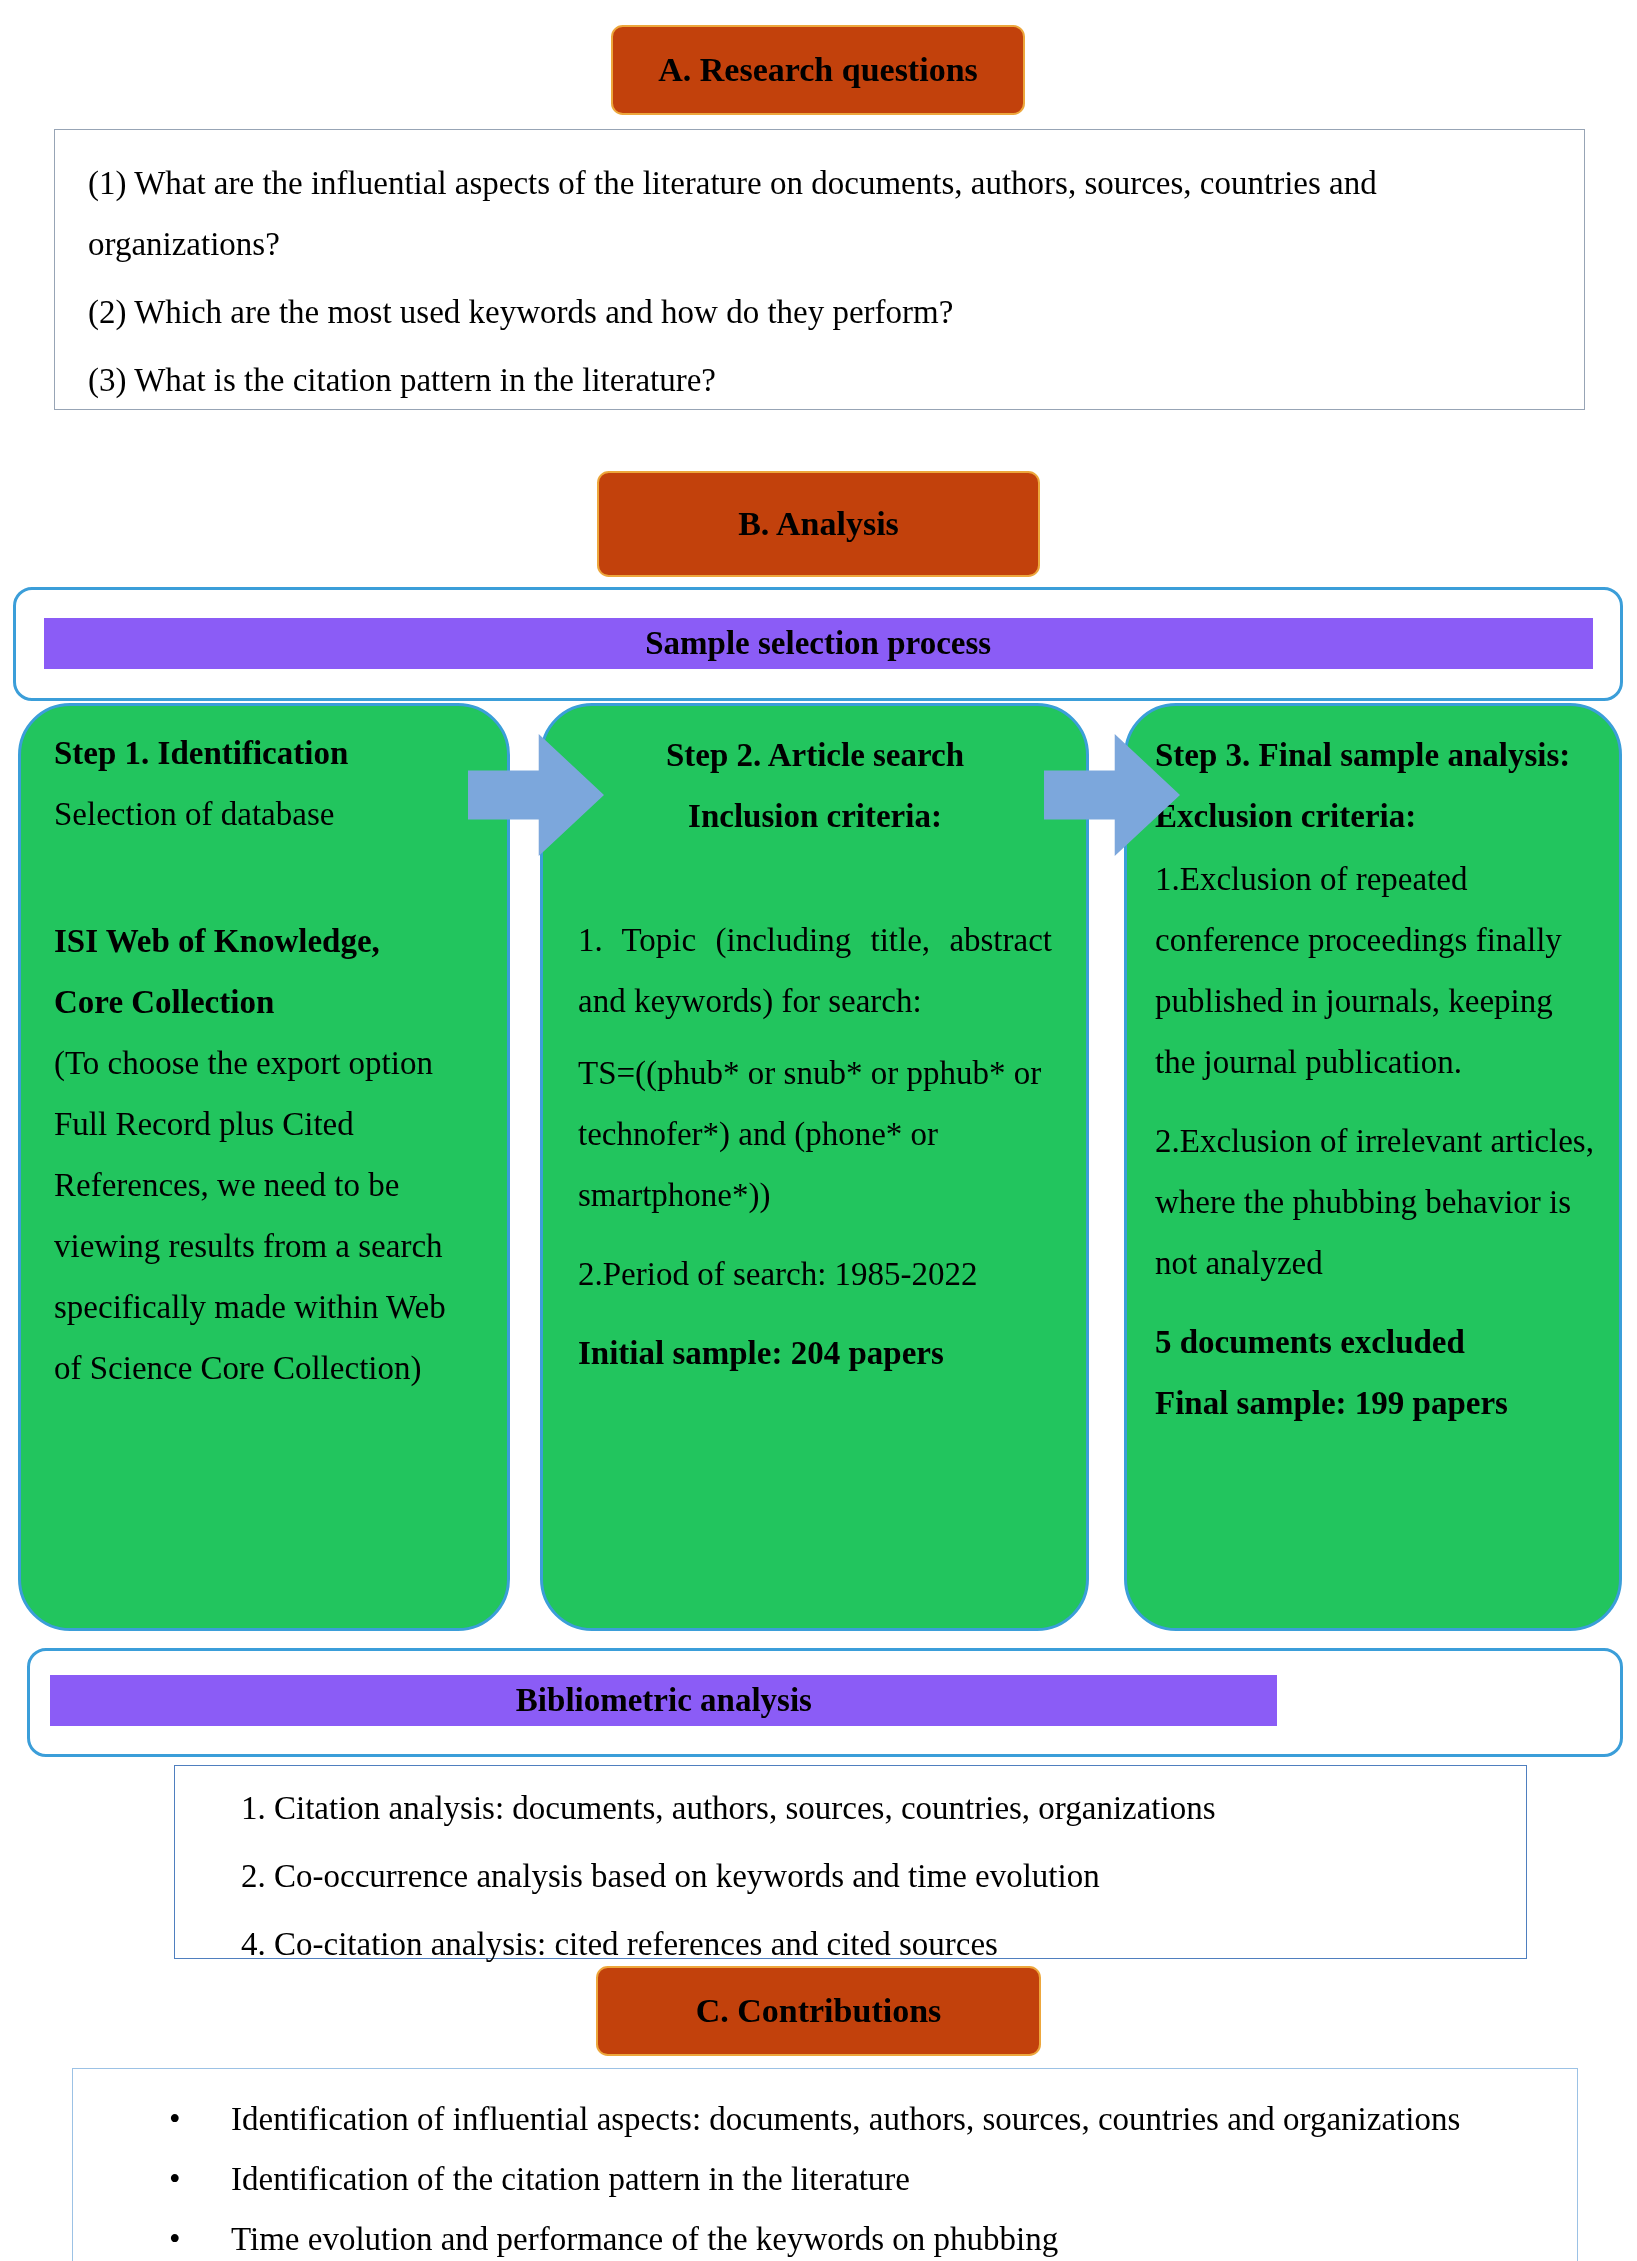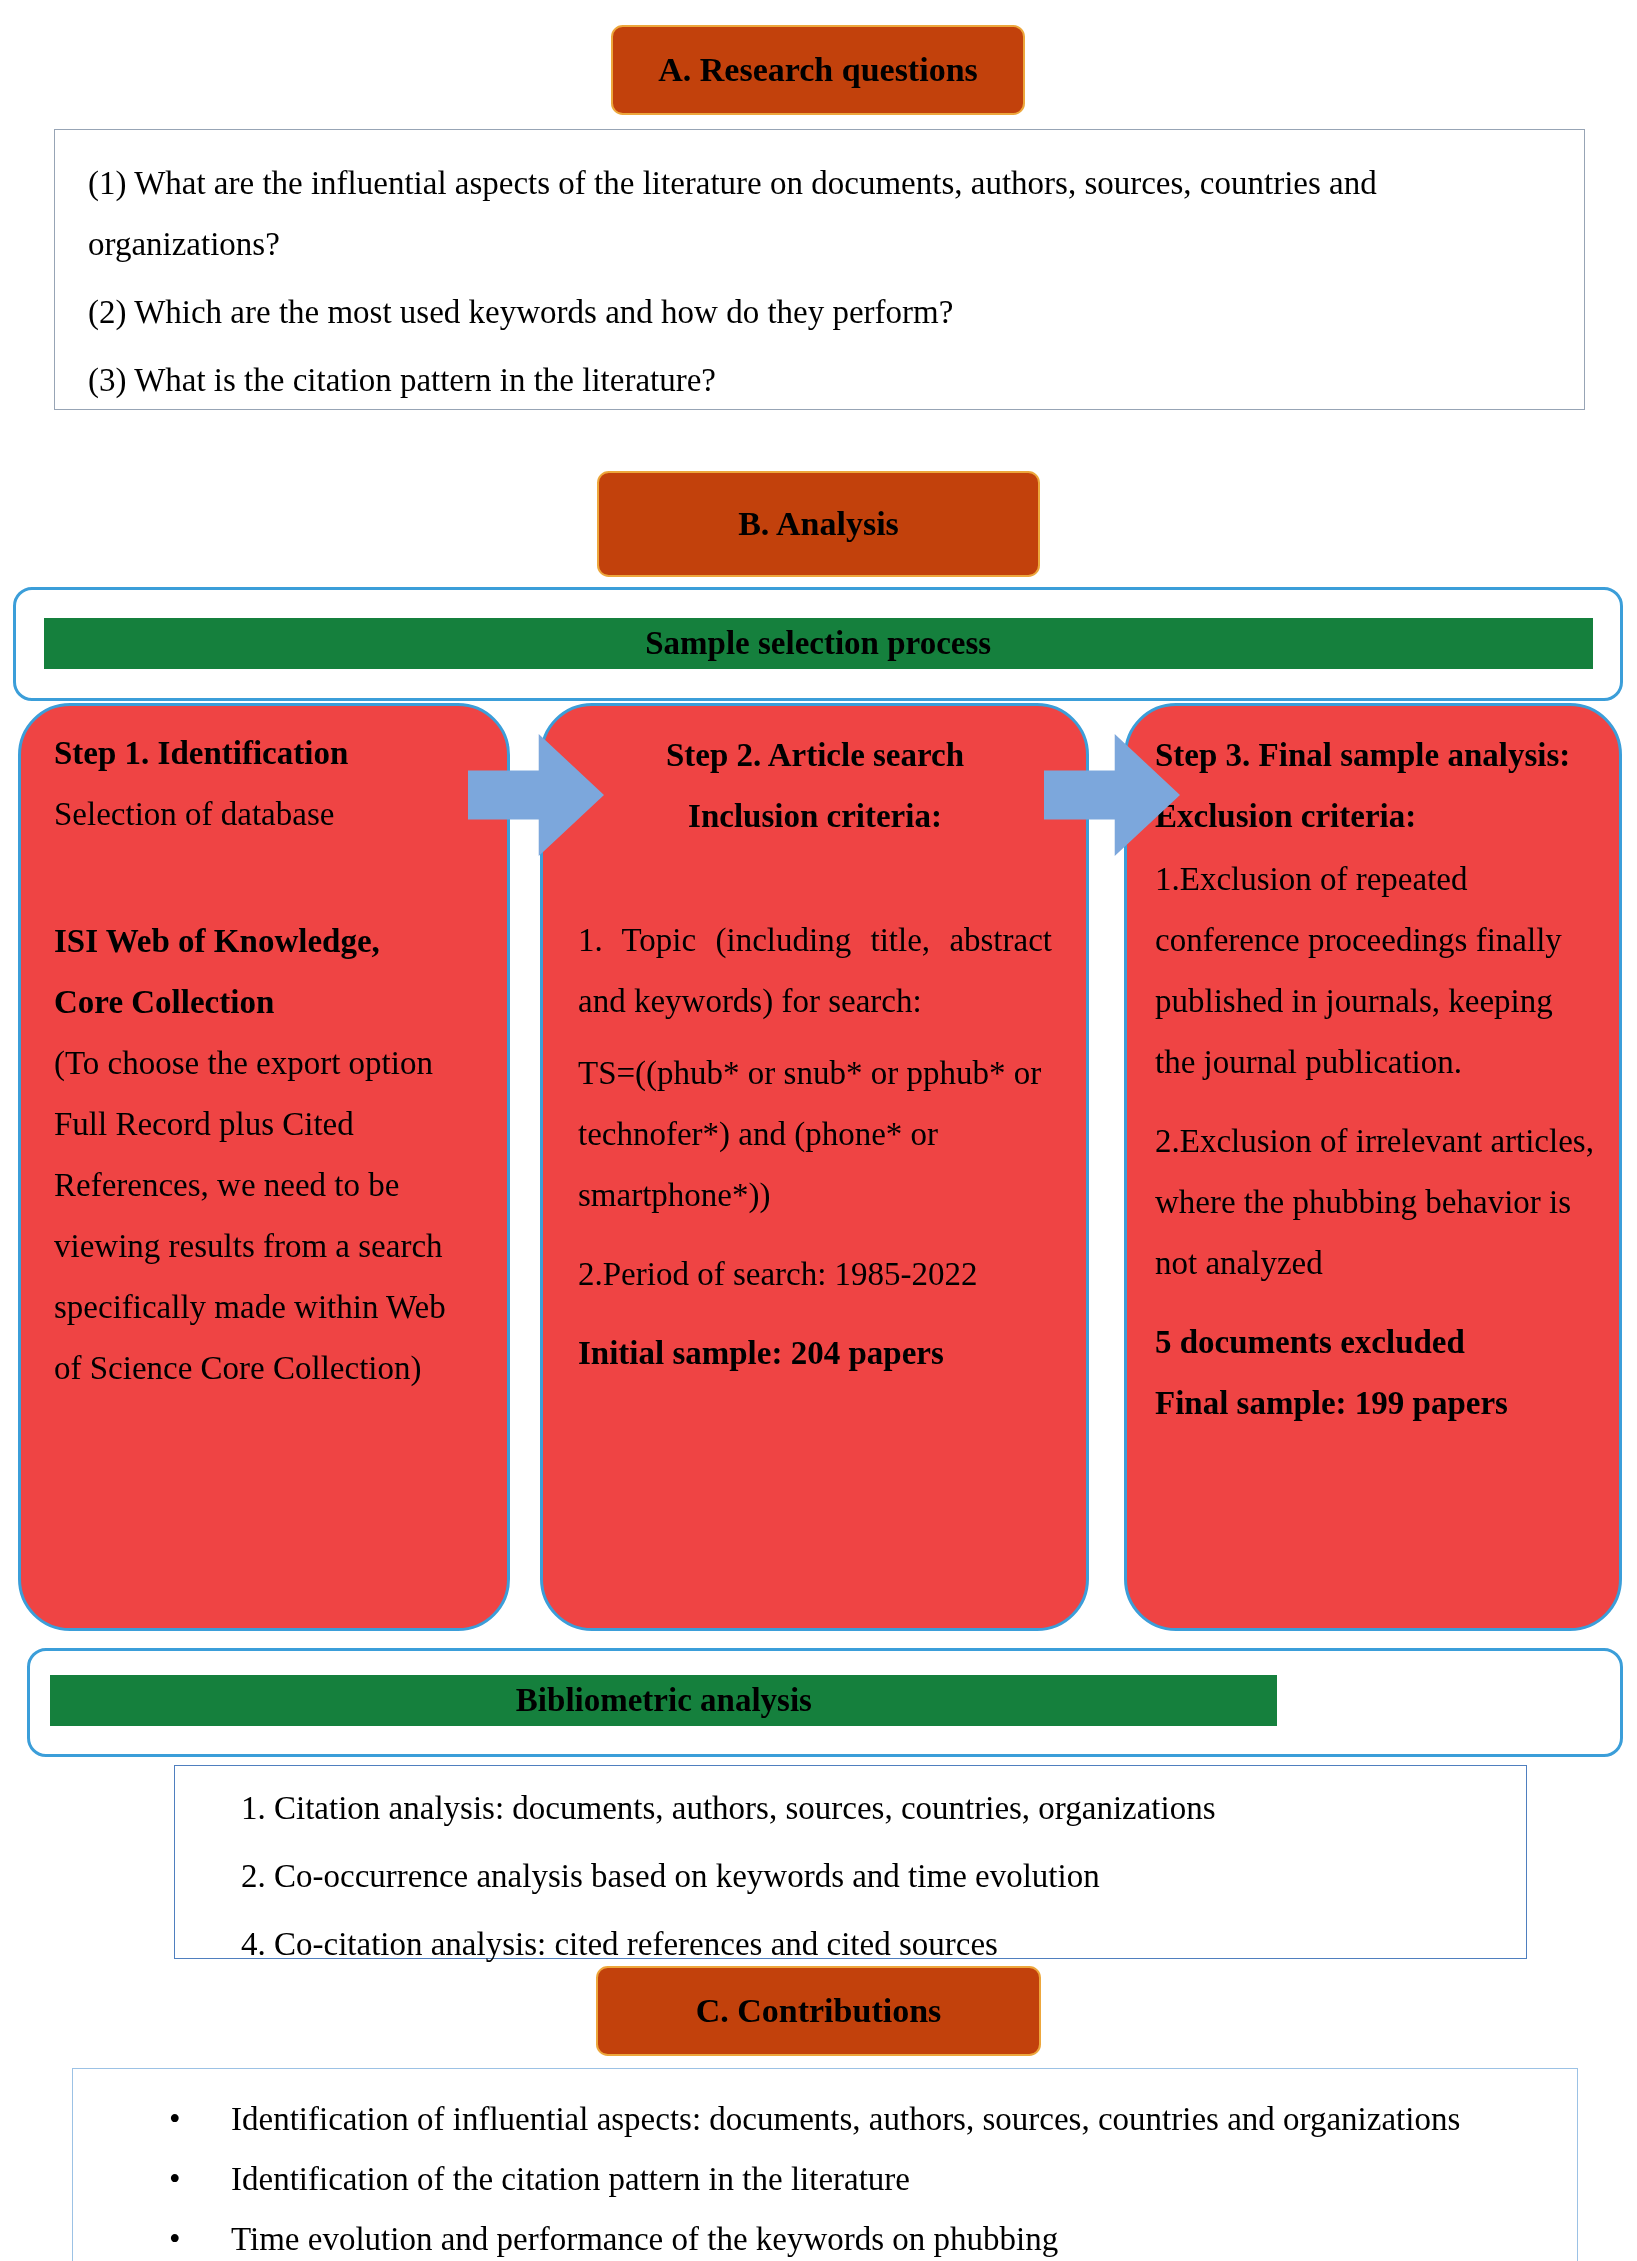--- a/index.html
+++ b/index.html
@@ -80,37 +80,37 @@
     position: absolute;
     border: 3.2px solid #3B9ED9;
     border-radius: 19px;
     box-sizing: border-box;
     background: #ffffff;
   }
   .sample-wrapper { left: 12.7px;  top: 587px; width: 1610px; height: 114px; }
   .biblio-wrapper { left: 27px;  top: 1648px; width: 1596px; height: 109px; }
   .bar {
     position: absolute;
-    background: #15803d;
+    background: #8b5cf6;
     display: flex;
     align-items: center;
     justify-content: center;
     font-weight: bold;
     font-size: 33px;
   }
   .sample-wrapper .bar { left: 28px; top: 28px; width: 1549px; height: 51px; }
   .biblio-wrapper .bar { left: 20.4px; top: 23.5px; width: 1227px; height: 51px; }
 
   
   .step-box {
     position: absolute;
     border: 3.2px solid #3B9ED9;
     border-radius: 52px;
     box-sizing: border-box;
-    background: #ef4444;
+    background: #22c55e;
     font-size: 33px;
     z-index: 3;
   }
   .step-box p { margin: 0; line-height: 61px; }
   .step1 { left: 18px;   top: 703px; width: 492px; height: 928px; padding: 17px 28px 0 33px; }
   .step2 { left: 540px; top: 703px; width: 549px; height: 928px; padding: 19px 34px 0 35px; }
   .step3 { left: 1124px; top: 703px; width: 498px; height: 928px; padding: 19px 25px 6px 28px; }
 
   .bold { font-weight: bold; }
   .center { text-align: center; }

